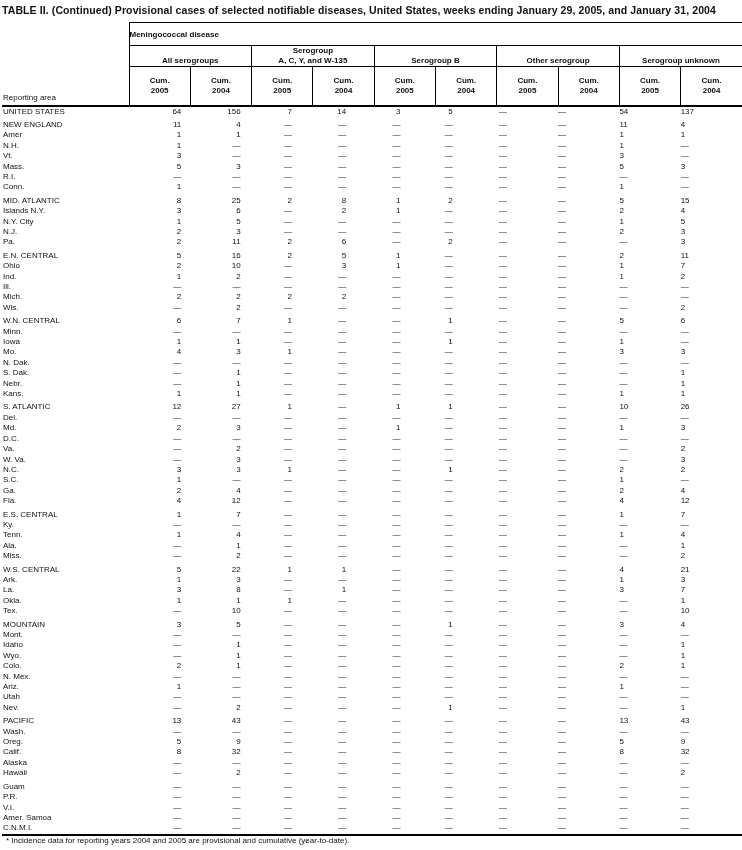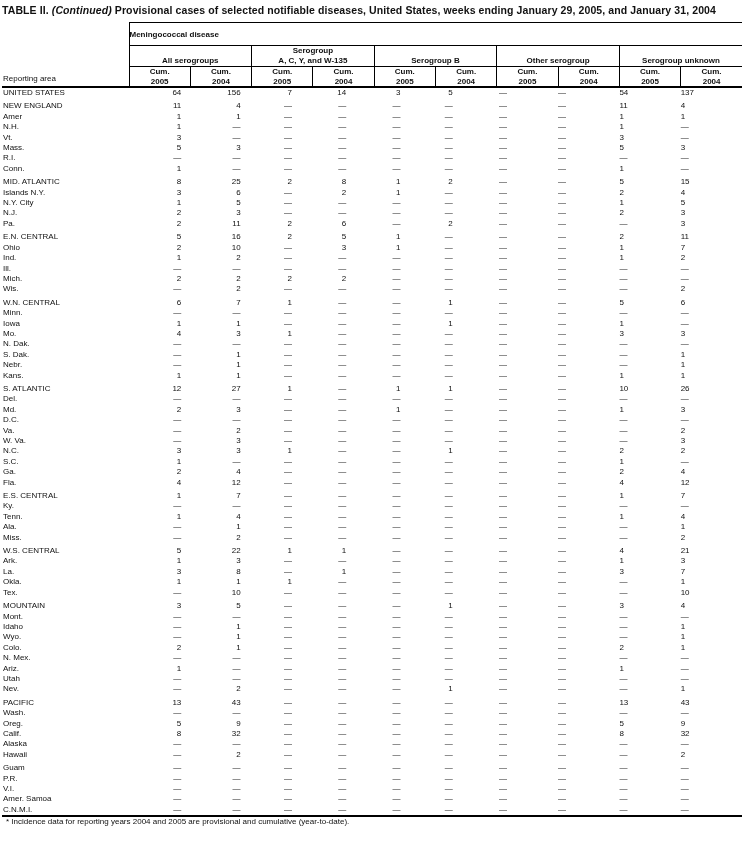--- a/index.html
+++ b/index.html
@@ -8,21 +8,21 @@
     width:742px; height:850px;
     font-family:"Liberation Sans", sans-serif;
     color:#111;
     overflow:hidden;
   }
   .page { position:relative; width:742px; height:850px; padding:4px 2px 0 2px; background:#fff; }
 
   
   .title-block { width:738px; }
   .title-line1 { font-size:10.5px; font-weight:bold; line-height:12px; letter-spacing:0.1px; }
-  .title-line1 .ital { font-style:italic; }
+  .title-line1 .ital { }
   .title-line2 { font-size:10.5px; font-weight:bold; line-height:12px; }
 
   
   table.surv { border-collapse:collapse; table-layout:fixed; width:740px; margin-top:6px; }
   col.c-area { width:127px; }
   col.c-val  { width:61.3px; }
   th, td { padding:0; font-size:8px; }
 
   th.ra {
     text-align:left; vertical-align:bottom; font-weight:normal;
@@ -33,21 +33,21 @@
     height:23px;
     border-top:1px solid #000; border-bottom:1px solid #000; border-left:1px solid #000;
   }
   th.group {
     font-weight:bold; text-align:center; vertical-align:bottom;
     height:20px; padding-bottom:1px; line-height:9.5px;
     border-left:1px solid #000; border-bottom:1px solid #000;
   }
   th.cum {
     font-weight:bold; text-align:center; vertical-align:middle;
-    height:20px; line-height:9.5px;
+    height:39px; line-height:9.5px;
     border-left:1px solid #000; border-bottom:2px solid #000;
   }
 
   tbody td { line-height:10.4px; height:10.4px; white-space:nowrap; }
   td.area { text-align:left; padding-left:1px; }
   td.val  { text-align:right; }
   
   tbody td:nth-child(2)  { padding-right:9px; }
   tbody td:nth-child(3)  { padding-right:11px; }
   tbody td:nth-child(4)  { padding-right:21px; }

